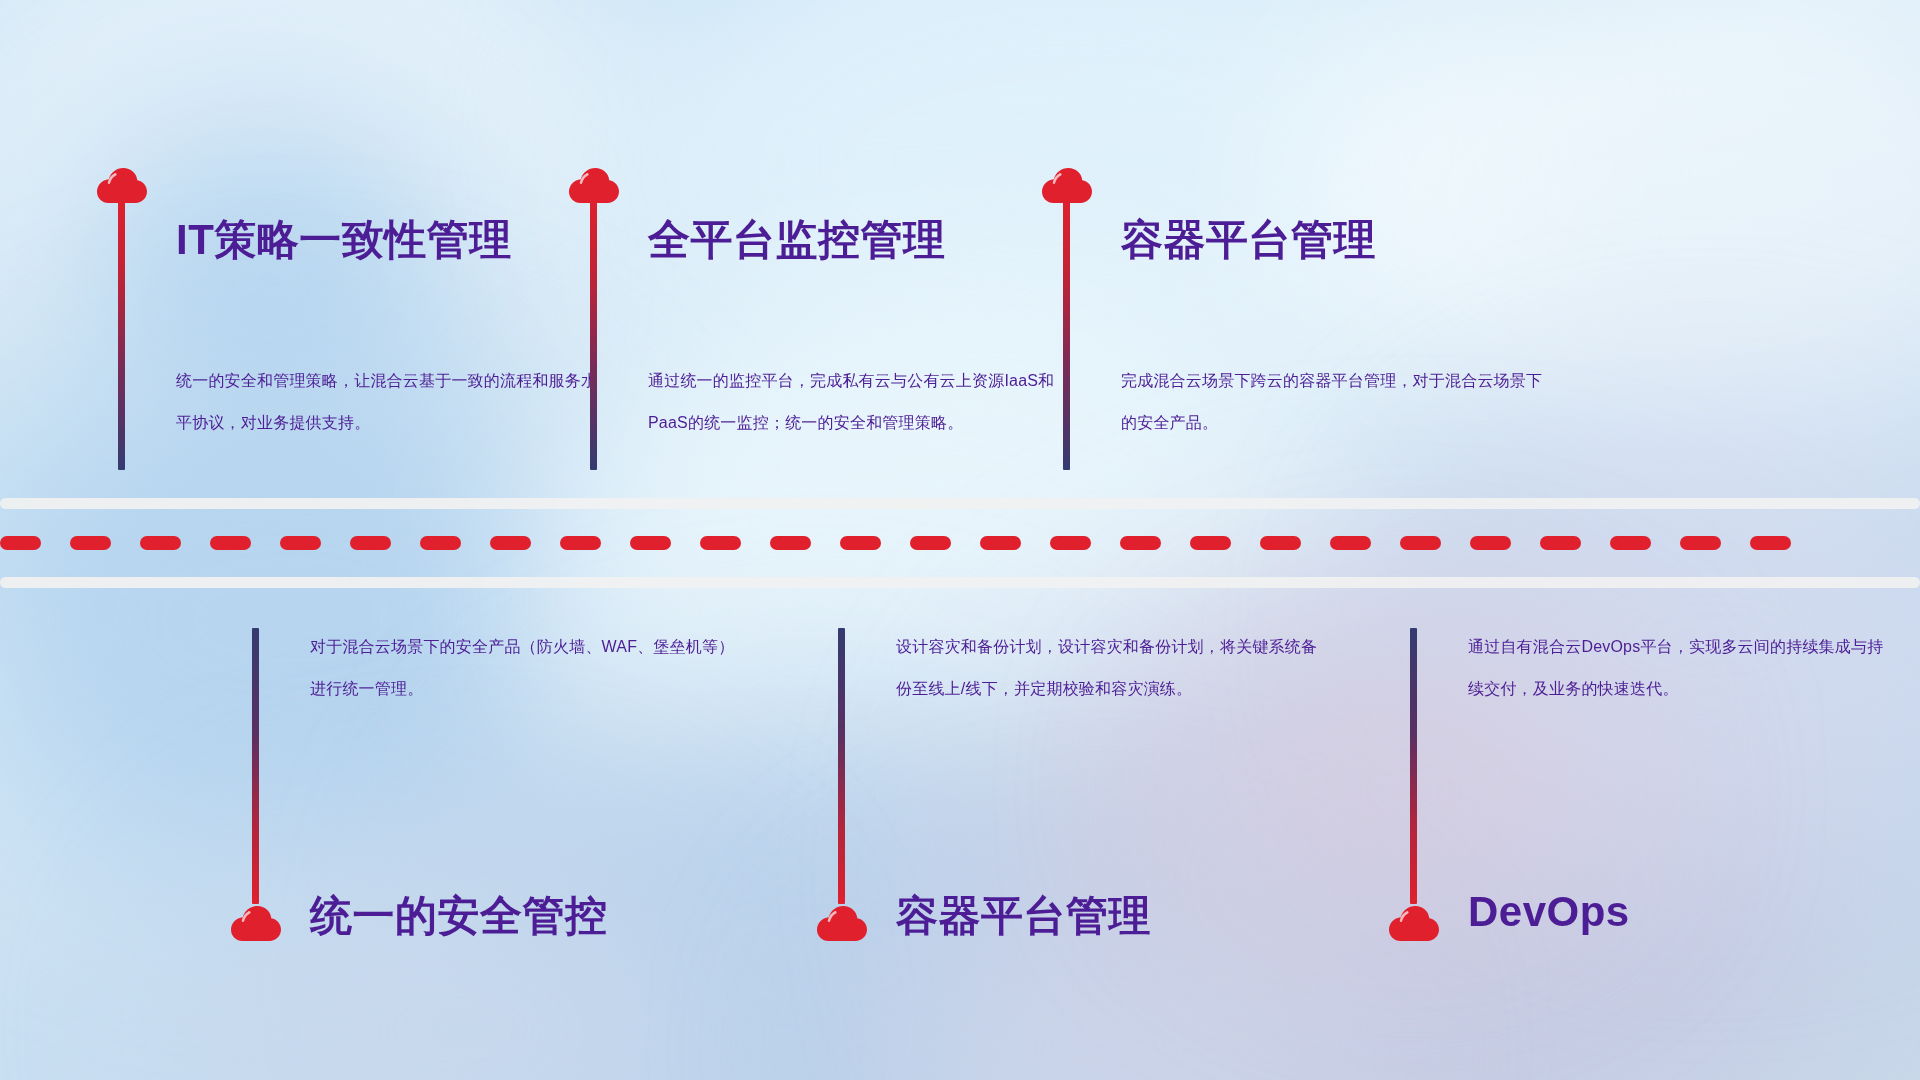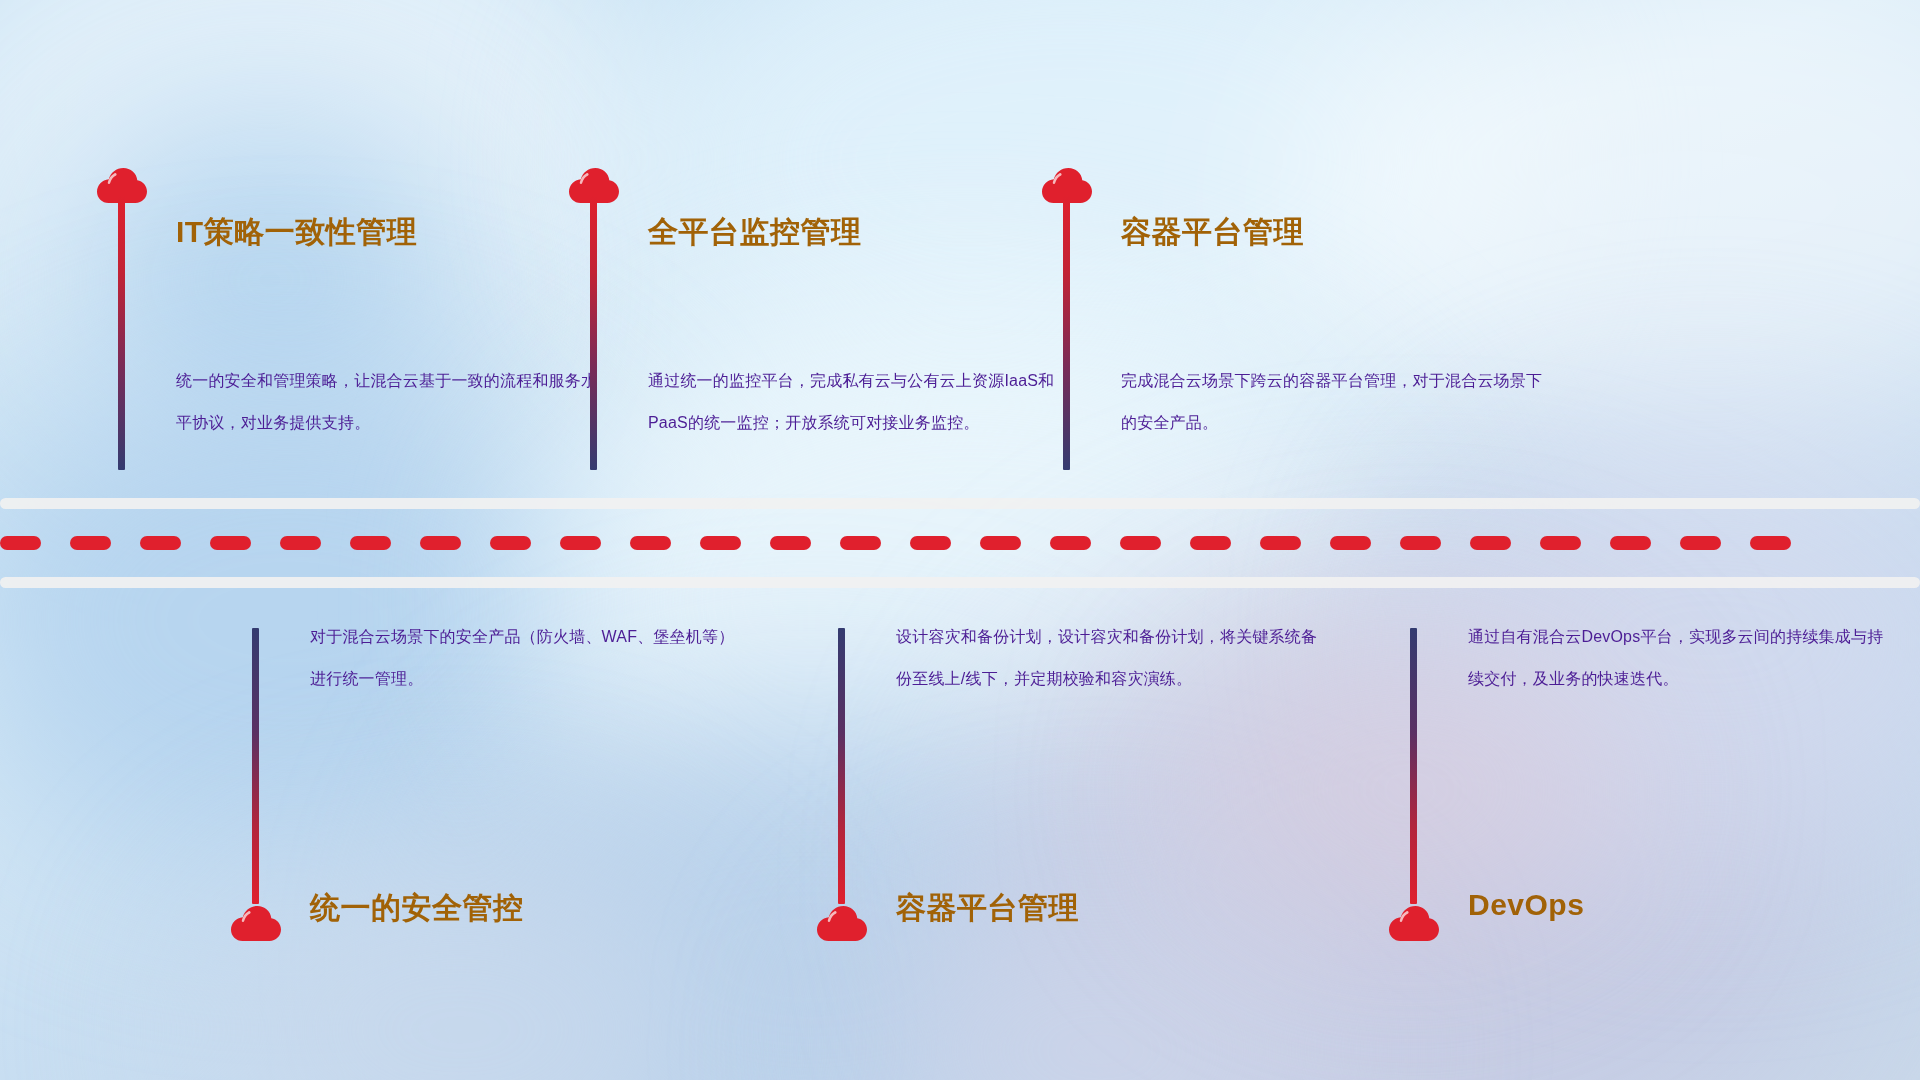--- a/index.html
+++ b/index.html
@@ -51,25 +51,25 @@
     background:linear-gradient(180deg,#e0202d 0%,#c22335 28%,#7a2b57 62%,#343b70 100%);}
   #row-top .cloud{top:160px;left:-24px;}
   #row-top .title{position:absolute;top:212px;left:58px;white-space:nowrap;}
   #row-top .body{position:absolute;top:360px;left:58px;width:430px;}
 
   
   #row-bottom .col{height:492px;}
   #row-bottom .stem{top:40px;height:276px;
     background:linear-gradient(180deg,#343b70 0%,#5a3063 38%,#b2253c 72%,#e0202d 100%);}
   #row-bottom .cloud{top:310px;left:-24px;}
-  #row-bottom .body{position:absolute;top:28px;left:58px;width:430px;}
+  #row-bottom .body{position:absolute;top:38px;left:58px;width:430px;}
   #row-bottom .title{position:absolute;top:300px;left:58px;white-space:nowrap;}
 
   .title{
-    font-size:30px;font-weight:700;color:#a16207;letter-spacing:.5px;
+    font-size:42px;font-weight:700;color:#4c1d95;letter-spacing:.5px;
     font-family:"Liberation Sans","DejaVu Sans",sans-serif;
   }
   .body{
     font-size:16px;line-height:42px;color:#4c1d95;letter-spacing:.2px;
     font-family:"Liberation Sans","DejaVu Sans",sans-serif;
   }
 </style>
 </head>
 <body>
 
@@ -105,21 +105,21 @@
 
   <div class="col" style="left:590px;">
     <span class="cloud">
       <svg viewBox="0 0 56 44" width="56" height="44">
         <path d="M14.5 43h27c6.4 0 11.5-5.1 11.5-11.4 0-5.7-4.2-10.5-9.7-11.3C42.6 13 36.6 8 29.4 8c-7 0-13 4.8-14.6 11.2C8.1 19.7 3 25.2 3 31.7 3 37.9 8.1 43 14.5 43z" fill="#e0202d"></path>
         <path d="M20.6 13.2c-3.6 1.9-6.1 5.3-6.8 9.3-.3 1.6 2 2.1 2.4.6.8-3.3 2.9-6 5.9-7.5 1.3-.7.1-3-1.5-2.4z" fill="#f6b9bd"></path>
       </svg>
     </span>
     <span class="stem"></span>
     <div class="title">全平台监控管理</div>
-    <div class="body">通过统一的监控平台，完成私有云与公有云上资源IaaS和PaaS的统一监控；开放系统可对接业务监控。</div>
+    <div class="body">通过统一的监控平台，完成私有云与公有云上资源IaaS和PaaS的统一监控；统一的安全和管理策略。</div>
   </div>
 
   <div class="col" style="left:1063px;">
     <span class="cloud">
       <svg viewBox="0 0 56 44" width="56" height="44">
         <path d="M14.5 43h27c6.4 0 11.5-5.1 11.5-11.4 0-5.7-4.2-10.5-9.7-11.3C42.6 13 36.6 8 29.4 8c-7 0-13 4.8-14.6 11.2C8.1 19.7 3 25.2 3 31.7 3 37.9 8.1 43 14.5 43z" fill="#e0202d"></path>
         <path d="M20.6 13.2c-3.6 1.9-6.1 5.3-6.8 9.3-.3 1.6 2 2.1 2.4.6.8-3.3 2.9-6 5.9-7.5 1.3-.7.1-3-1.5-2.4z" fill="#f6b9bd"></path>
       </svg>
     </span>
     <span class="stem"></span>

